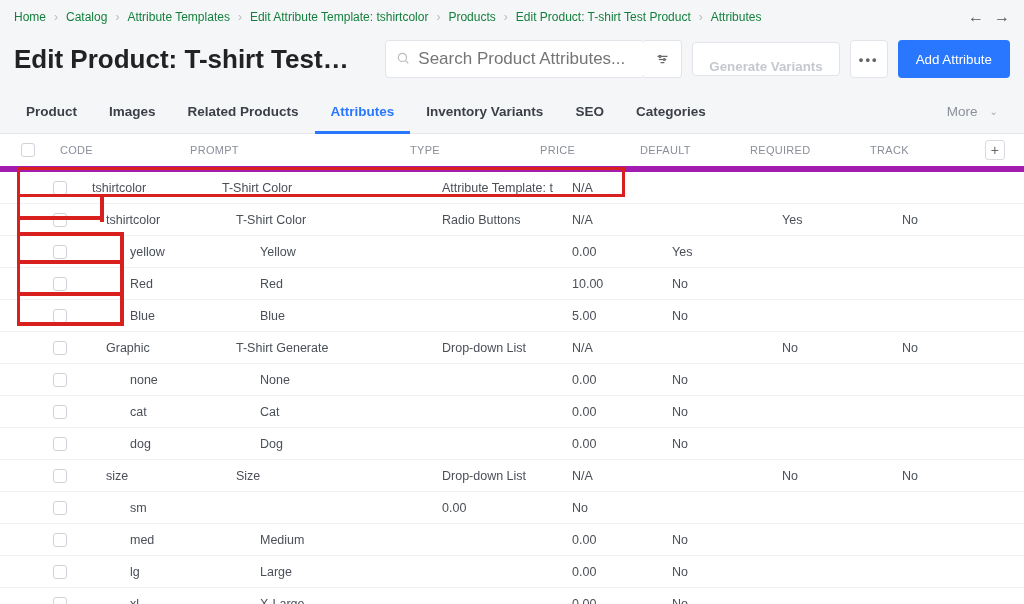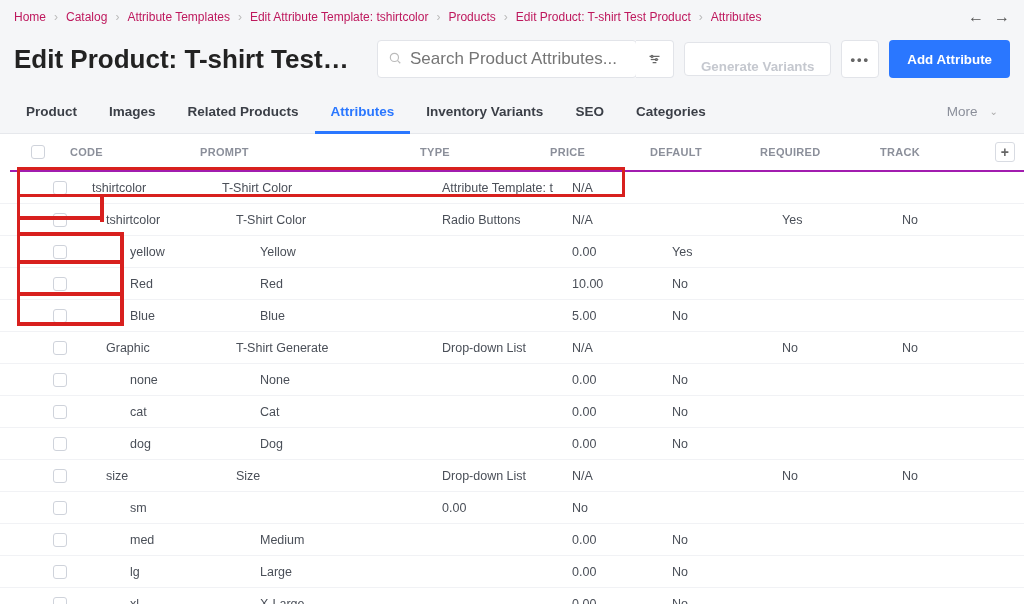--- a/index.html
+++ b/index.html
@@ -1,39 +1,39 @@
 <!DOCTYPE html>
 <html><head>
 <meta charset="utf-8">
 <style>
 * { box-sizing: border-box; margin: 0; padding: 0; }
 body { font-family: -apple-system, BlinkMacSystemFont, "Segoe UI", Arial, sans-serif; background: #f5f6f8; width: 1024px; height: 604px; overflow: hidden; font-size: 13px; }
 .breadcrumb { display: flex; align-items: center; padding: 8px 14px; color: #8b8f9a; font-size: 12px; gap: 8px; }
-.breadcrumb a { color: #be185d; text-decoration: none; cursor: pointer; }
+.breadcrumb a { color: #15803d; text-decoration: none; cursor: pointer; }
 .breadcrumb .sep { color: #bbb; }
 .nav-arrows { margin-left: auto; display: flex; gap: 10px; color: #555; }
 .nav-arrows span { cursor: pointer; font-size: 16px; }
 .header { display: flex; align-items: center; padding: 6px 14px 14px; gap: 10px; }
 .header h1 { font-size: 26px; font-weight: 700; color: #222; flex-shrink: 0; max-width: 340px; white-space: nowrap; overflow: hidden; text-overflow: ellipsis; }
 .spacer { flex: 1; }
 .search-box { display: flex; align-items: center; background: #fff; border: 1px solid #e2e4e9; border-radius: 4px; height: 38px; width: 260px; padding: 0 10px; }
 .search-box input { border: none; outline: none; flex: 1; font-size: 17px; color: #555; background: transparent; }
 .search-box .icon { color: #bbb; margin-right: 8px; }
 .icon-btn { width: 38px; height: 38px; background: #fff; border: 1px solid #e2e4e9; border-radius: 4px; display: flex; align-items: center; justify-content: center; cursor: pointer; color: #666; }
 .icon-btn.filter { border-left: none; border-radius: 0 4px 4px 0; margin-left: -11px; }
 .btn-disabled { height: 32px; padding: 16px 16px; background: #fff; border: 1px solid #e2e4e9; border-radius: 4px; color: #c5c8cf; font-weight: 600; cursor: default; }
-.btn-primary { height: 38px; padding: 0 18px; background: #2a77ff; color: #fff; border: none; border-radius: 4px; font-weight: 700; cursor: pointer; }
+.btn-primary { height: 38px; padding: 0 18px; background: #2a77ff; color: #fff; border: none; border-radius: 4px; font-weight: 400; cursor: pointer; }
 .tabs { display: flex; align-items: flex-start; padding: 0 10px; border-bottom: 1px solid #e6e8ec; gap: 0; }
 .tab { padding: 12px 16px; color: #3b3f47; font-weight: 600; cursor: pointer; font-size: 13.5px; }
 .tab.active { color: #2a77ff; border-bottom: 3px solid #2a77ff; margin-bottom: -1px; }
 .tab.more { color: #8b8f9a; font-weight: 500; margin-left: auto; display: flex; align-items: center; gap: 12px; }
 .chev { font-size: 10px; color: #aaa; }
 .table-wrap { background: #fff; }
 .thead, .trow { display: grid; grid-template-columns: 56px 130px 220px 130px 100px 110px 120px 100px 58px; align-items: center; }
-.thead { height: 38px; color: #8b8f9a; font-size: 11px; font-weight: 700; letter-spacing: .3px; border-bottom: 2px solid #a21caf; margin-left: 10px; }
+.thead { height: 38px; color: #8b8f9a; font-size: 11px; font-weight: 400; letter-spacing: .3px; border-bottom: 6px solid #a21caf; }
 .thead .cell, .trow .cell { padding: 0 4px; }
 .trow { height: 32px; border-bottom: 1px solid #f1f2f5; color: #4a4f58; font-size: 12.5px; padding-left: 32px; }
 .cell.chk { display: flex; justify-content: center; }
 .chkbox { width: 14px; height: 14px; border: 1.5px solid #cfd3db; border-radius: 3px; background: #fff; }
 .plus-btn { width: 20px; height: 20px; border: 1px solid #d8dbe2; border-radius: 3px; display:flex;align-items:center;justify-content:center; color:#666; cursor:pointer; font-size:14px; margin:0 auto; }
 .indent-1 { padding-left: 18px !important; }
 .indent-2 { padding-left: 42px !important; }
 
 .redbox { position: absolute; border: 3px solid #d8201e; pointer-events: none; }
 .redline { position: absolute; background: #d8201e; pointer-events: none; }

